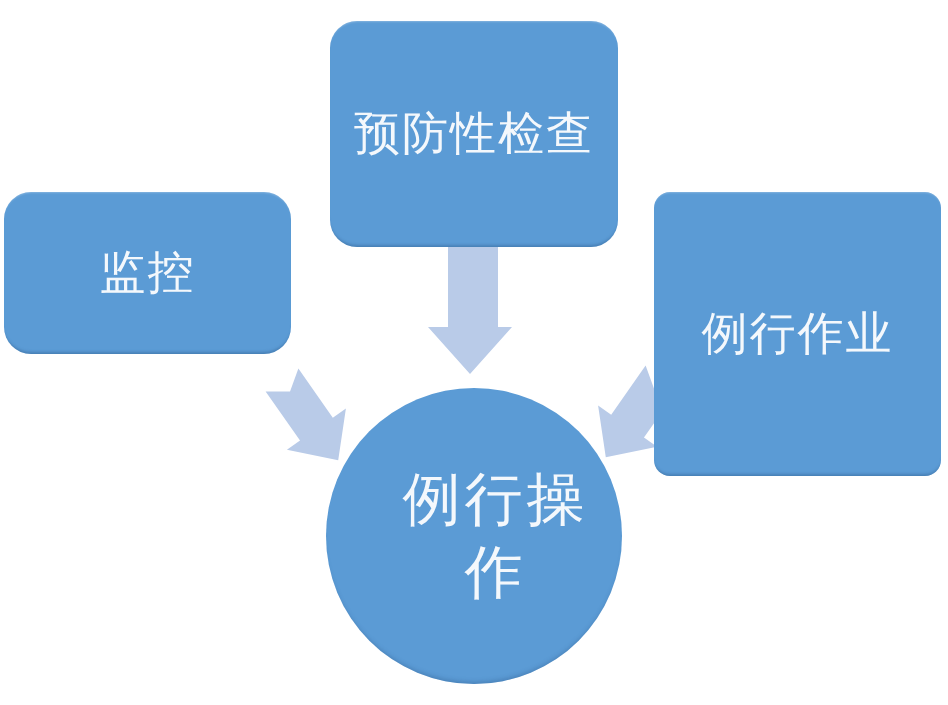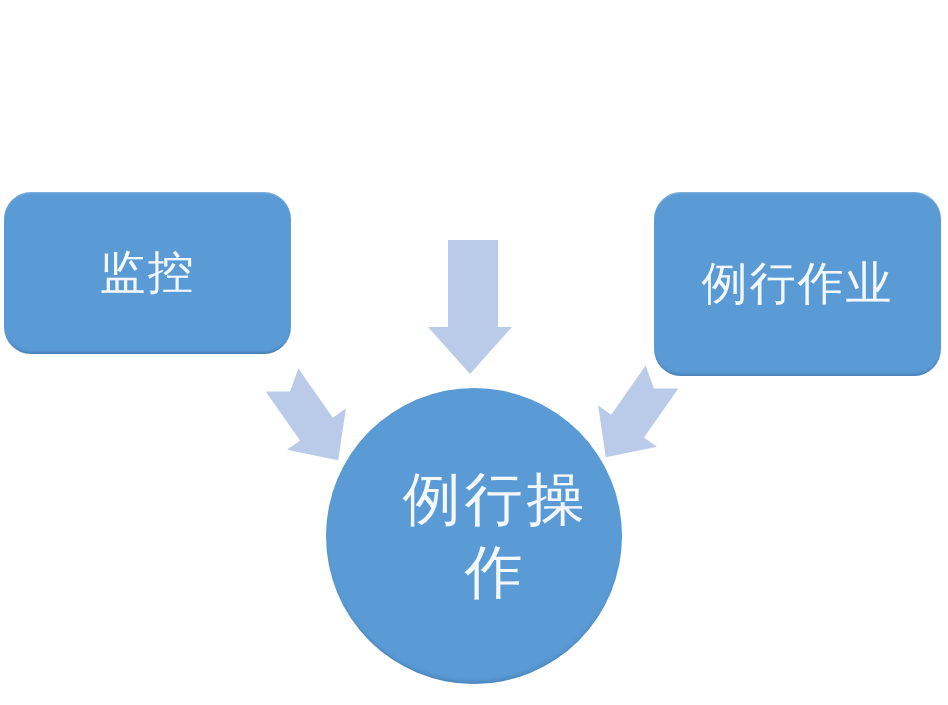--- a/index.html
+++ b/index.html
@@ -37,21 +37,21 @@
   }
   .box {
     border-radius: 27px;
     font-size: 46px;
     letter-spacing: 2px;
     box-shadow: inset 0 -4px 3px -2px rgba(43, 87, 134, 0.40),
                 inset 0 2px 2px -1px rgba(255, 255, 255, 0.25);
   }
   .box-top   { left: 330px; top: 21px;  width: 288px; height: 226px; }
   .box-left  { left: 4px;   top: 192px; width: 287px; height: 162px; }
-  .box-right { left: 654px; top: 192px; width: 287px; height: 184px; }
+  .box-right { left: 654px; top: 192px; width: 287px; height: 284px; border-radius: 16px; }
   .circle {
     left: 326px;
     top: 388px;
     width: 296px;
     height: 296px;
     border-radius: 50%;
     font-size: 58px;
     line-height: 73px;
     letter-spacing: 4px;
     box-shadow: inset 0 -5px 4px -3px rgba(43, 87, 134, 0.35);
@@ -70,20 +70,23 @@
 
     <path transform="translate(282,380) rotate(55)" d="M0,-20 L60,-20 L60,-36 L98,0 L60,36 L60,20 L0,20 L14,0 Z" fill="#b9cbe8"></path>
 
     <path transform="translate(662,377) rotate(125)" d="M0,-20 L60,-20 L60,-36 L98,0 L60,36 L60,20 L0,20 L14,0 Z" fill="#b9cbe8"></path>
   </svg>
 
   <div class="node box box-left">
     <span>监控</span>
   </div>
 
+  <div class="node box box-top">
+    <span>预防性检查</span>
+  </div>
 
   <div class="node box box-right">
     <span>例行作业</span>
   </div>
 
   <div class="node circle">
     <div>
       <span class="line">例行操</span>
       <span class="line">作</span>
     </div>

